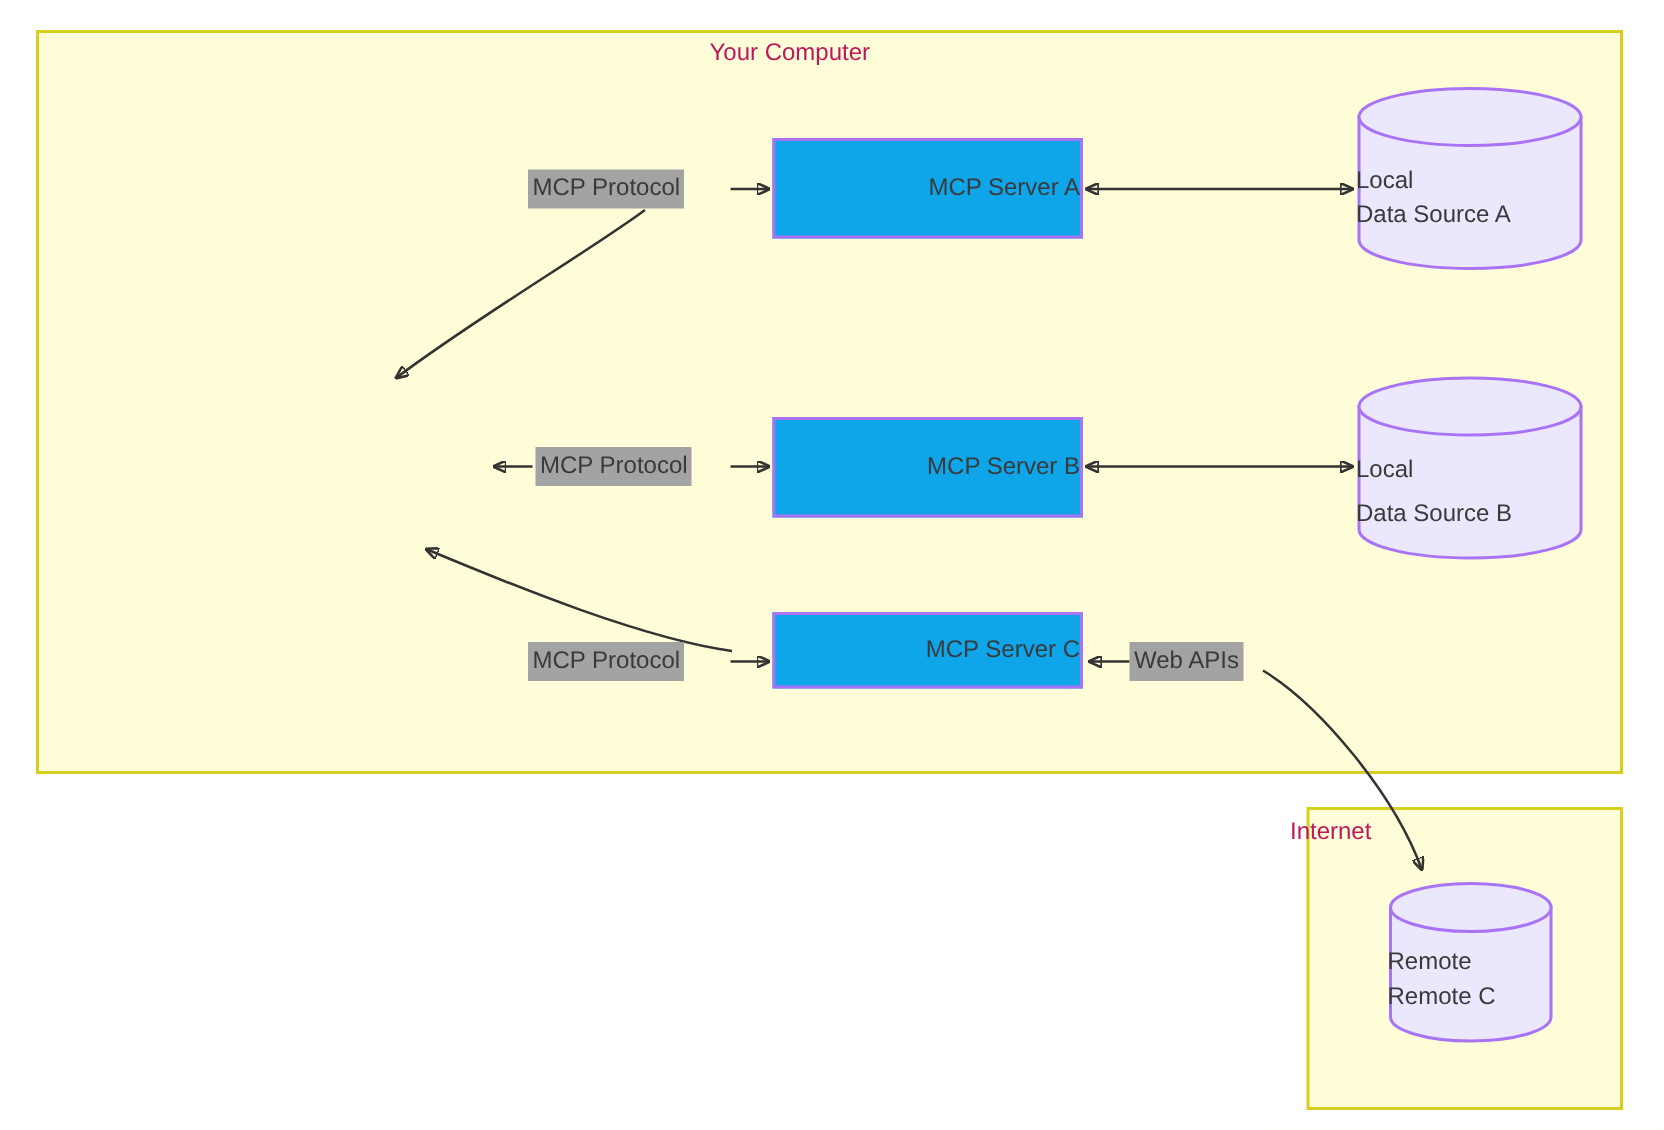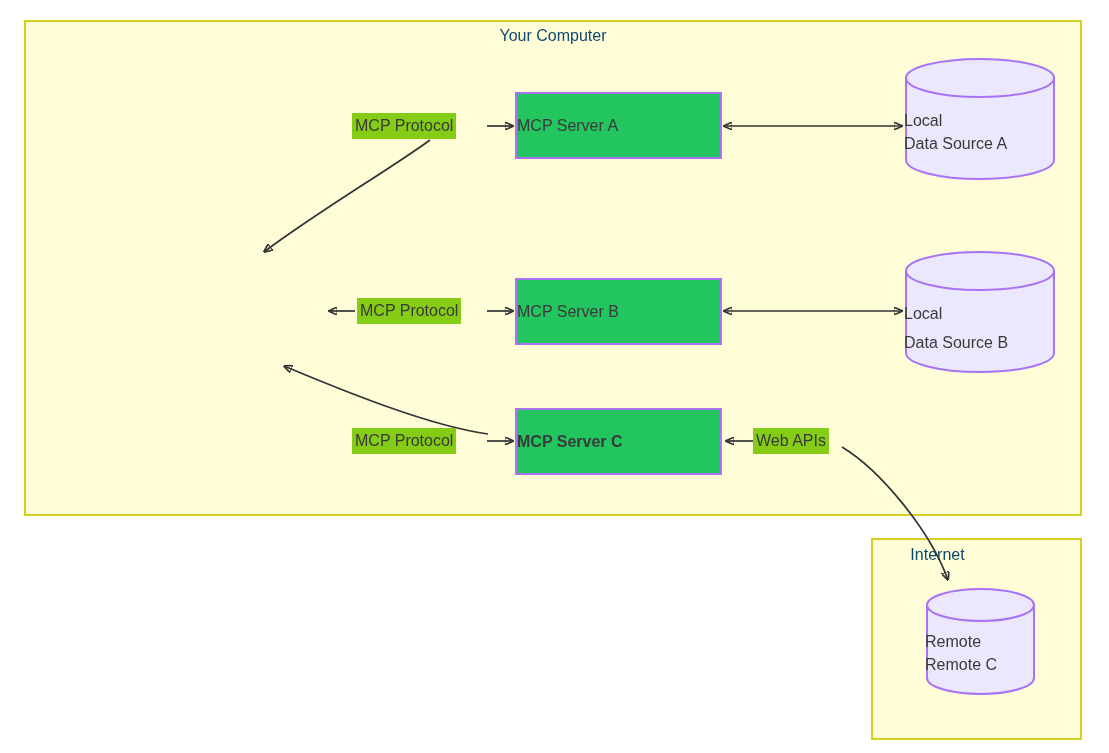--- a/index.html
+++ b/index.html
@@ -22,34 +22,34 @@
   
   .group-box {
     position: absolute;
     background: #fffcd8;
     border: 2px solid #d6cf1e;
     box-sizing: border-box;
   }
   .group-title {
     position: absolute;
     font-size: 16px;
-    color: #0c4a6e;
+    color: #be185d;
     white-space: nowrap;
-    text-align: center;
+    text-align: left;
     line-height: 19px;
   }
   
   .node-rect {
     position: absolute;
-    background: #22c55e;
+    background: #0ea5e9;
     border: 2px solid #a973f5;
     box-sizing: border-box;
     display: flex;
     align-items: center;
-    justify-content: flex-start;
+    justify-content: flex-end;
     text-align: center;
     font-size: 16px;
     color: #3a3a3a;
     line-height: 22px;
   }
   .node-rect .node-label { display: block; }
   
   .node-cyl {
     position: absolute;
   }
@@ -65,21 +65,21 @@
     width: 100%;
     text-align: left;
     font-size: 16px;
     color: #3a3a3a;
     line-height: 23px;
     pointer-events: none;
   }
   
   .edge-label {
     position: absolute;
-    background: #84cc16;
+    background: #a3a3a3;
     color: #3a3a3a;
     font-size: 16px;
     line-height: 26px;
     height: 26px;
     padding: 0 3px;
     white-space: nowrap;
     box-sizing: border-box;
   }
   
   #edges {
@@ -109,21 +109,21 @@
 
 
   <div class="node-rect" style="left:515px; top:92px; width:207px; height:67px;">
     <span class="node-label">MCP Server A</span>
   </div>
 
   <div class="node-rect" style="left:515px; top:278px; width:207px; height:67px;">
     <span class="node-label">MCP Server B</span>
   </div>
 
-  <div class="node-rect" style="left:515px; top:408px; width:207px; height:67px;font-weight:bold;">
+  <div class="node-rect" style="left:515px; top:408px; width:207px; height:51px;">
     <span class="node-label">MCP Server C</span>
   </div>
 
   <div class="node-cyl" style="left:904px; top:57px; width:152px; height:124px;">
     <svg width="152" height="124" viewBox="0 0 152 124">
       <path d="M2,21 L2,103 A74,19 0 0,0 150,103 L150,21 Z" fill="#ebe7fd" stroke="#a973f5" stroke-width="2"></path>
       <ellipse cx="76" cy="21" rx="74" ry="19" fill="#ebe7fd" stroke="#a973f5" stroke-width="2"></ellipse>
     </svg>
     <div class="cyl-text" style="top:52px;">Local</div>
     <div class="cyl-text" style="top:75px;">Data Source A</div>

